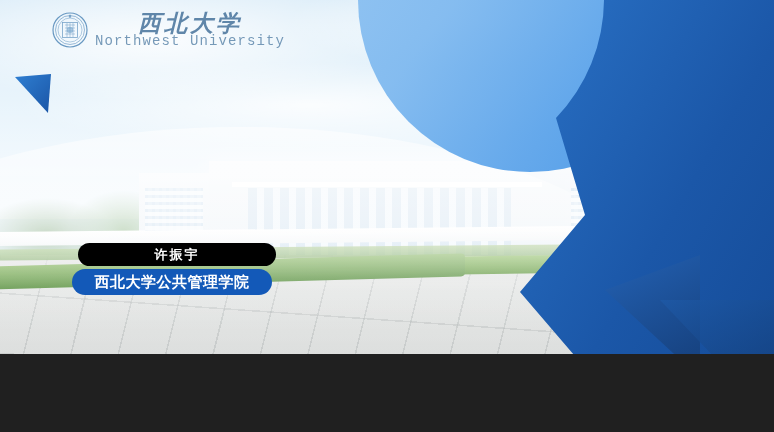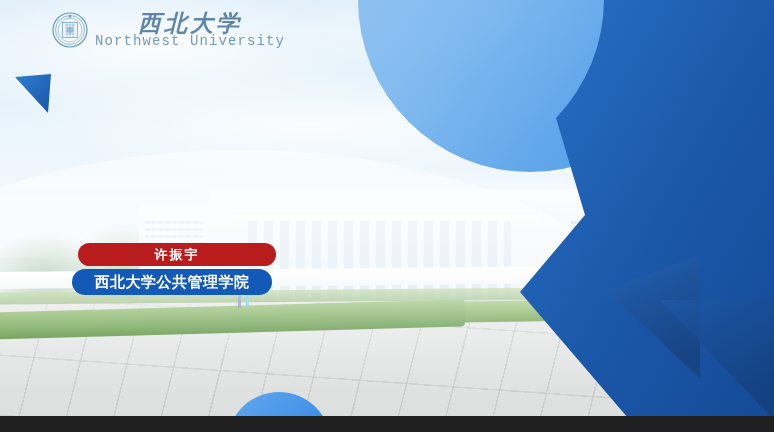--- a/index.html
+++ b/index.html
@@ -7,21 +7,21 @@
     padding: 0;
     background: #202020;
   }
   body {
     font-family: "Liberation Sans", sans-serif;
   }
 
   .slide {
     position: relative;
     width: 774px;
-    height: 416px;
+    height: 354px;
     overflow: hidden;
     background: #cfe6f7;
   }
 
   
   .photo {
     position: absolute;
     inset: 0;
     overflow: hidden;
   }
@@ -310,21 +310,21 @@
     font-family: "DejaVu Sans", "Liberation Sans", sans-serif;
     font-weight: 700;
     white-space: nowrap;
   }
   .pill-name {
     left: 78px;
     top: 243px;
     width: 198px;
     height: 23px;
     border-radius: 12px;
-    background: #b91c1c;
+    background: #000000;
     font-size: 13px;
     letter-spacing: 2px;
   }
   .pill-school {
     left: 72px;
     top: 269px;
     width: 200px;
     height: 26px;
     border-radius: 13px;
     background: #1359b8;

